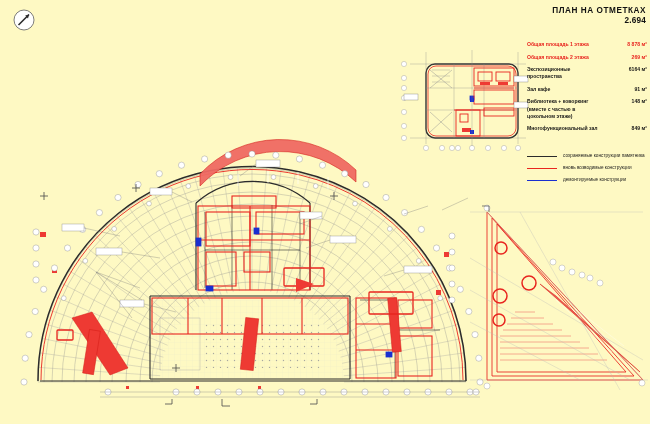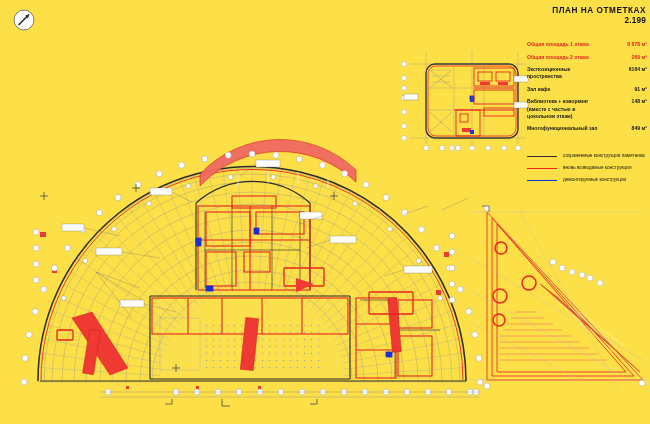--- a/index.html
+++ b/index.html
@@ -1,19 +1,19 @@
 <!DOCTYPE html>
 <html><head>
 <meta charset="utf-8">
 <style>
   html,body{margin:0;padding:0;background:#fff;}
   body{width:650px;height:424px;overflow:hidden;
        font-family:"Liberation Sans","DejaVu Sans",sans-serif;
        color:#1a1a1a;position:relative;}
-  #sheet{position:absolute;inset:0;width:650px;height:424px;background:#fde047;}
+  #sheet{position:absolute;inset:0;width:650px;height:424px;background:#fef9c3;}
   svg.layer{position:absolute;left:0;top:0;width:650px;height:424px;overflow:visible;}
 
   
   #titleblock{position:absolute;left:498px;top:6px;width:148px;}
   #titleblock .ttl{font-size:8.2px;font-weight:bold;text-align:right;
       line-height:10.4px;letter-spacing:.2px;color:#111;}
   #titleblock .ttl .l1{letter-spacing:.55px;}
 
   #areatable{position:absolute;left:527px;top:41px;width:120px;}
   .arow{display:flex;justify-content:space-between;align-items:flex-start;
@@ -447,21 +447,21 @@
     <g transform="translate(24,20)">
       <circle cx="0" cy="0" r="10" fill="#ffffff" stroke="#6f6f6f" stroke-width="0.9"></circle>
       <path d="M-5.5 5 L5 -5.5" stroke="#2b2b2b" stroke-width="1.6"></path>
       <path d="M5 -5.5 L1.2 -4.6 L4 -1.6 Z" fill="#2b2b2b"></path>
     </g>
   </svg>
 
   <div id="titleblock">
     <div class="ttl">
       <div class="l1">ПЛАН  НА ОТМЕТКАХ</div>
-      <div>2.199</div>
+      <div>2.694</div>
     </div>
   </div>
 
   <div id="areatable">
       <div class="arow hl">
         <div class="nm">Общая площадь 1 этажа</div>
         <div class="vl">8 878 м²</div>
       </div>
       <div class="arow hl">
         <div class="nm">Общая площадь 2 этажа</div>

